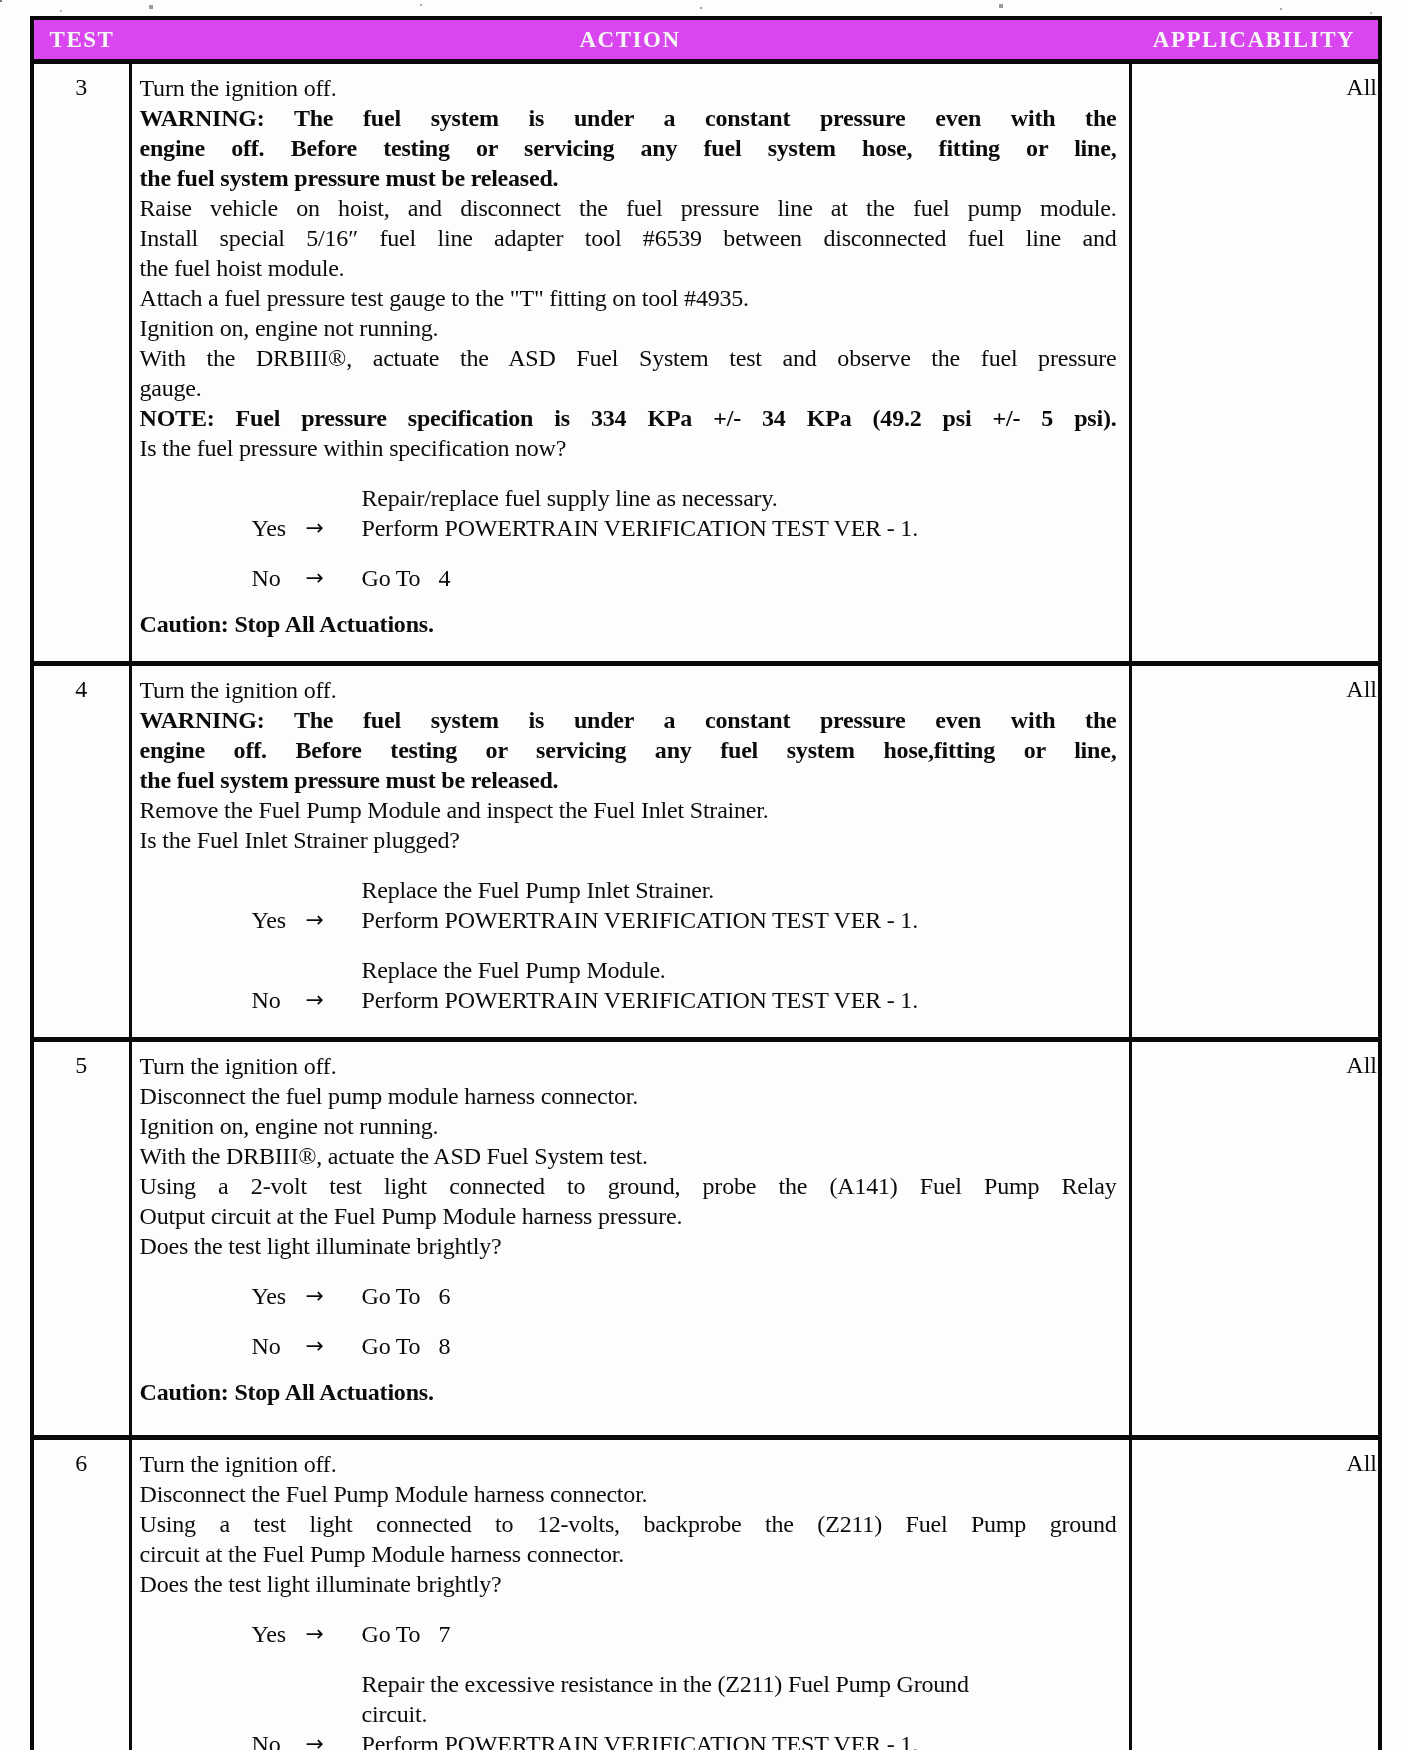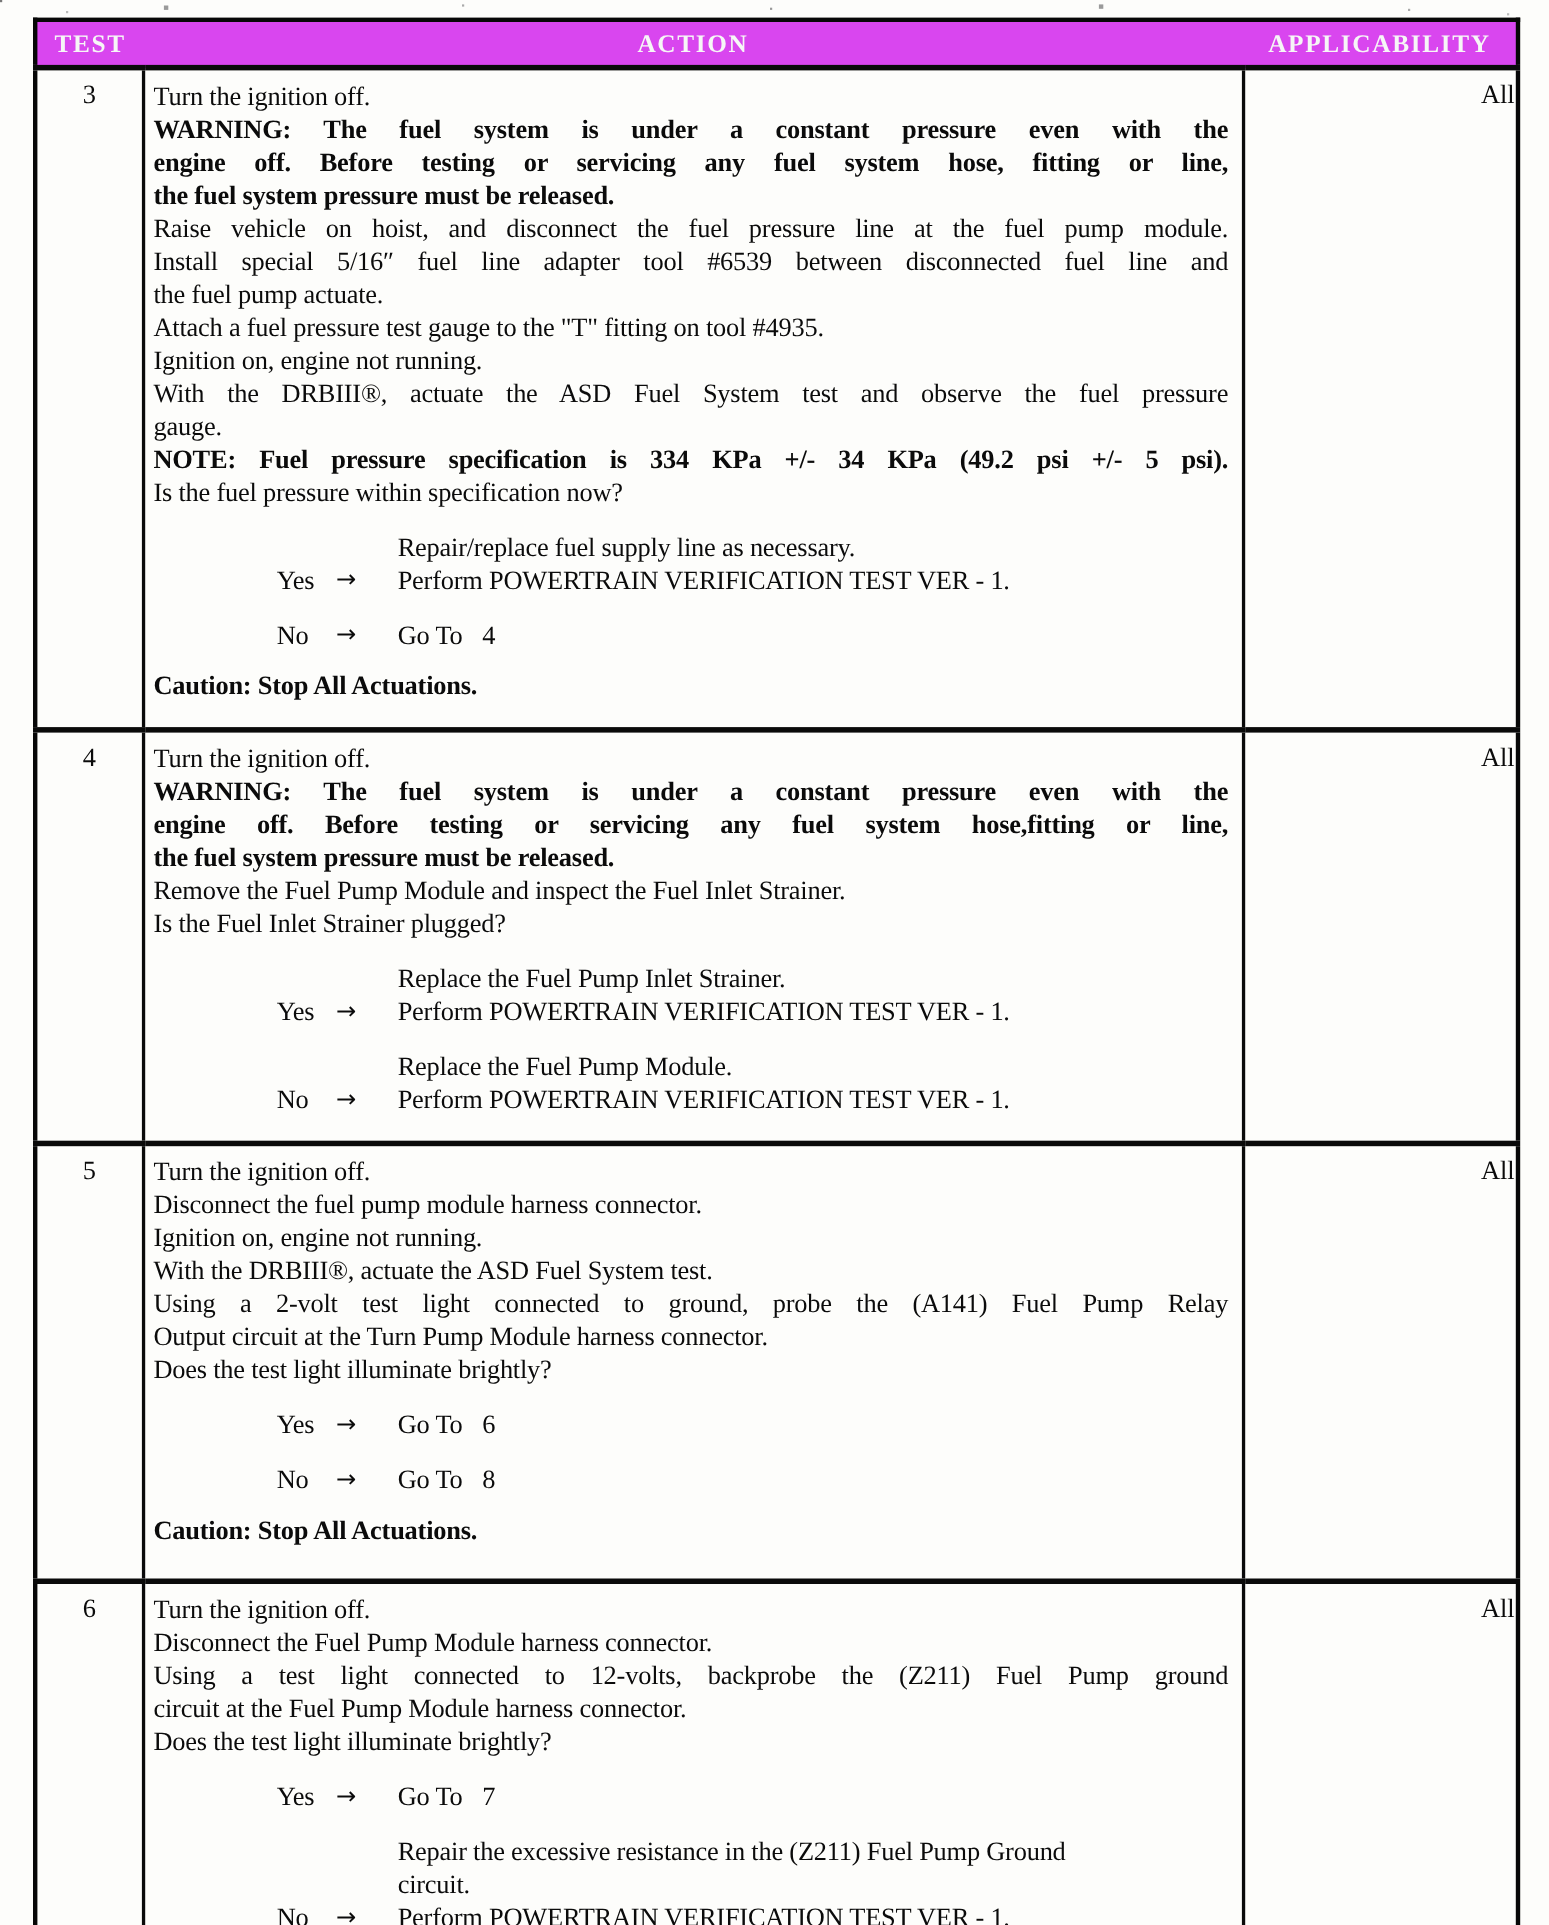--- a/index.html
+++ b/index.html
@@ -55,21 +55,21 @@
     <tbody id="rows">
         <tr class="test-row">
           <td class="test-cell">3</td>
           <td class="action-cell">
             <div class="line">Turn the ignition off.</div>
             <div class="line bold justify">WARNING: The fuel system is under a constant pressure even with the</div>
             <div class="line bold justify">engine off. Before testing or servicing any fuel system hose, fitting or line,</div>
             <div class="line bold">the fuel system pressure must be released.</div>
             <div class="line justify">Raise vehicle on hoist, and disconnect the fuel pressure line at the fuel pump module.</div>
             <div class="line justify">Install special 5/16″ fuel line adapter tool #6539 between disconnected fuel line and</div>
-            <div class="line">the fuel pump actuate.</div>
+            <div class="line">the fuel hoist module.</div>
             <div class="line">Attach a fuel pressure test gauge to the "T" fitting on tool #4935.</div>
             <div class="line">Ignition on, engine not running.</div>
             <div class="line justify">With the DRBIII®, actuate the ASD Fuel System test and observe the fuel pressure</div>
             <div class="line">gauge.</div>
             <div class="line bold justify">NOTE: Fuel pressure specification is 334 KPa +/- 34 KPa (49.2 psi +/- 5 psi).</div>
             <div class="line">Is the fuel pressure within specification now?</div>
             <div class="decision">
               <span class="answer">Yes</span>
               <span class="arrow">→</span>
               <div class="result">
@@ -117,21 +117,21 @@
           <td class="app-cell">All</td>
         </tr>
         <tr class="test-row">
           <td class="test-cell">5</td>
           <td class="action-cell">
             <div class="line">Turn the ignition off.</div>
             <div class="line">Disconnect the fuel pump module harness connector.</div>
             <div class="line">Ignition on, engine not running.</div>
             <div class="line">With the DRBIII®, actuate the ASD Fuel System test.</div>
             <div class="line justify">Using a 2-volt test light connected to ground, probe the (A141) Fuel Pump Relay</div>
-            <div class="line">Output circuit at the Turn Pump Module harness connector.</div>
+            <div class="line">Output circuit at the Fuel Pump Module harness pressure.</div>
             <div class="line">Does the test light illuminate brightly?</div>
             <div class="decision">
               <span class="answer">Yes</span>
               <span class="arrow">→</span>
               <div class="result">
                 <div class="goto-line"><span>Go To</span><span class="goto-gap"></span><span>6</span></div>
               </div>
             </div>
             <div class="decision">
               <span class="answer">No</span>

